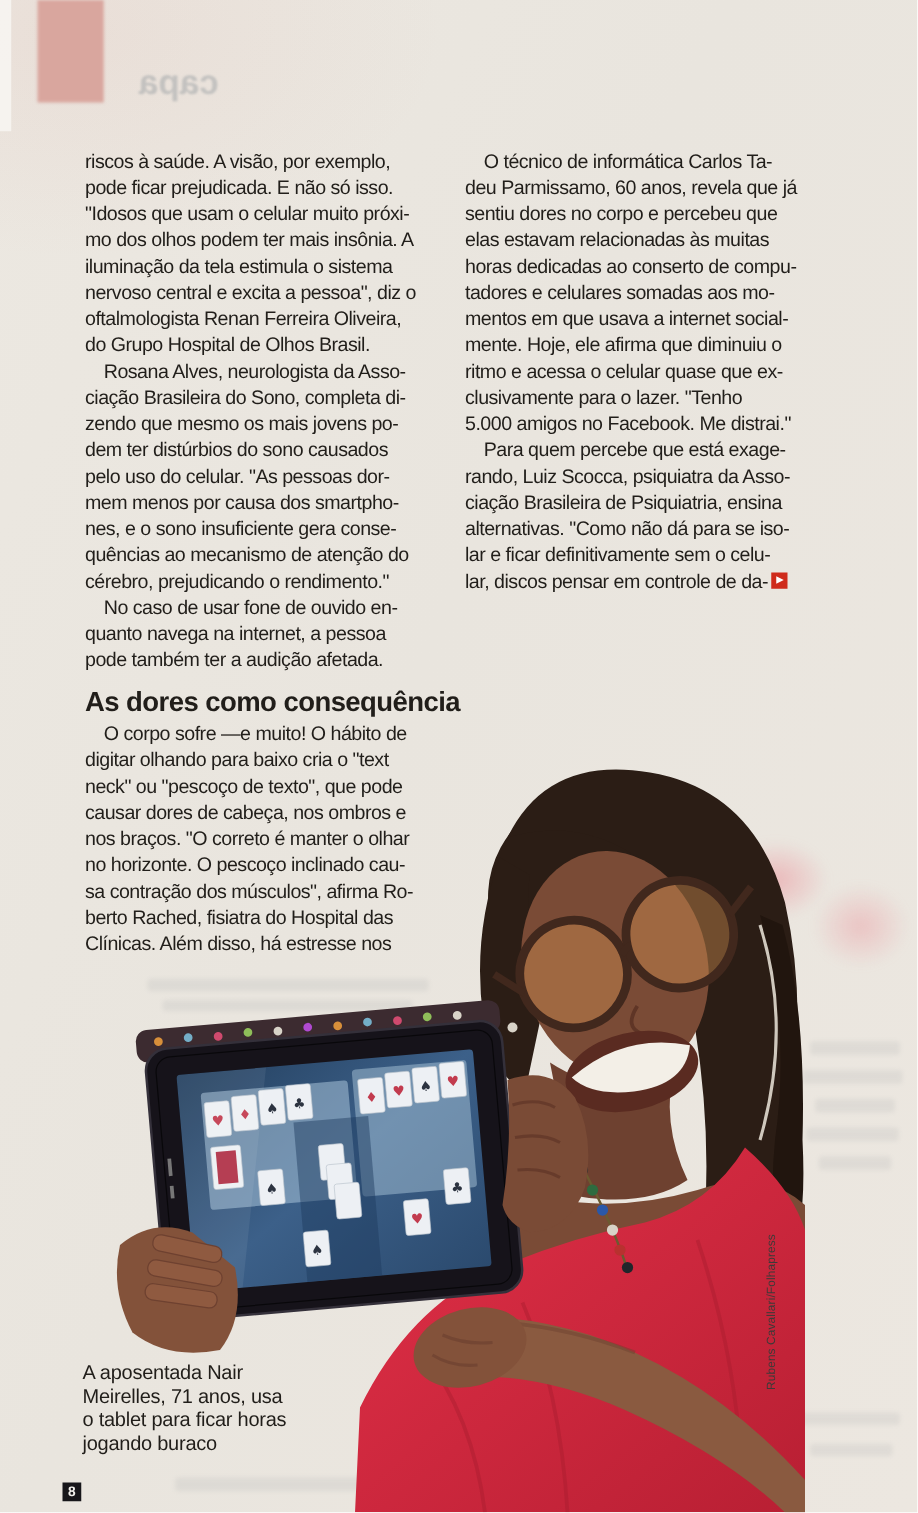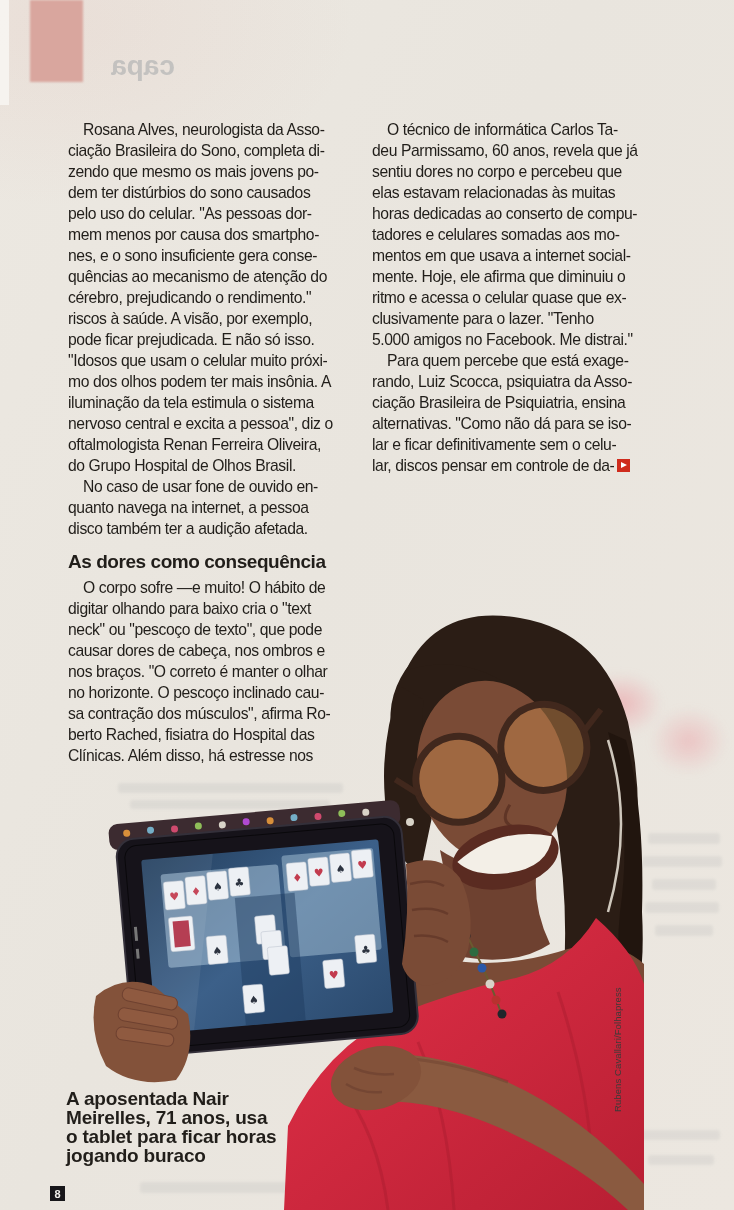--- a/index.html
+++ b/index.html
@@ -24,26 +24,26 @@
       radial-gradient(ellipse 55px 48px at 72% 60%, rgba(235,140,150,.38), rgba(235,140,150,0) 70%);
     filter:blur(4px)
   }
   .smudge{position:absolute;background:#888d92;opacity:.12;filter:blur(1.6px);border-radius:3px}
 
   .col{position:absolute;top:119px;font-size:15.7px;line-height:21px;letter-spacing:-0.4px}
   .col p{margin:0;white-space:pre}
   .indent{text-indent:15px}
   .col-left{left:68px;width:300px}
   .col-right{left:372px;width:302px}
-  .subhead{font-size:19px;font-weight:bold;letter-spacing:-0.45px;margin:12px 0 5px;white-space:pre}
+  .subhead{font-size:22px;font-weight:bold;letter-spacing:-0.45px;margin:12px 0 5px;white-space:pre}
 
   .cont-arrow{display:inline-block;width:13px;height:13px;background:#cf2b1c;vertical-align:-1px;margin-left:3px;position:relative}
   .cont-arrow::after{content:"";position:absolute;left:4px;top:3px;border-left:6px solid #fff;border-top:3.5px solid transparent;border-bottom:3.5px solid transparent}
 
-  .photo-caption{position:absolute;left:66px;top:1089px;font-weight:bold;font-size:19px;line-height:19px;letter-spacing:-0.2px;white-space:pre}
+  .photo-caption{position:absolute;left:66px;top:1089px;font-weight:normal;font-size:16px;line-height:19px;letter-spacing:-0.2px;white-space:pre}
   .photo-credit{
     position:absolute;left:612px;top:980px;height:132px;
     writing-mode:vertical-rl;transform:rotate(180deg);
     font-size:9.5px;color:#3c3a38;letter-spacing:.1px;white-space:nowrap
   }
   .pagenum{
     position:absolute;left:50px;top:1186px;width:15px;height:15px;background:#17161a;
     color:#f2f0ec;font-size:11px;font-weight:bold;display:flex;align-items:center;justify-content:center
   }
   .figure{position:absolute;left:88px;top:612px;width:562px;height:598px}
@@ -62,40 +62,40 @@
   <div class="smudge" style="left:648px;top:833px;width:72px;height:11px"></div>
   <div class="smudge" style="left:642px;top:856px;width:80px;height:11px"></div>
   <div class="smudge" style="left:652px;top:879px;width:64px;height:11px"></div>
   <div class="smudge" style="left:645px;top:902px;width:74px;height:11px"></div>
   <div class="smudge" style="left:655px;top:925px;width:58px;height:11px"></div>
   <div class="smudge" style="left:640px;top:1130px;width:80px;height:10px"></div>
   <div class="smudge" style="left:648px;top:1155px;width:66px;height:10px"></div>
   <div class="smudge" style="left:140px;top:1182px;width:280px;height:11px"></div>
 
   <div class="col col-left">
+    <p class="para">riscos à saúde. A visão, por exemplo,
+pode ficar prejudicada. E não só isso.
+"Idosos que usam o celular muito próxi-
+mo dos olhos podem ter mais insônia. A
+iluminação da tela estimula o sistema
+nervoso central e excita a pessoa", diz o
+oftalmologista Renan Ferreira Oliveira,
+do Grupo Hospital de Olhos Brasil.</p>
     <p class="para indent">Rosana Alves, neurologista da Asso-
 ciação Brasileira do Sono, completa di-
 zendo que mesmo os mais jovens po-
 dem ter distúrbios do sono causados
 pelo uso do celular. "As pessoas dor-
 mem menos por causa dos smartpho-
 nes, e o sono insuficiente gera conse-
 quências ao mecanismo de atenção do
 cérebro, prejudicando o rendimento."</p>
-    <p class="para">riscos à saúde. A visão, por exemplo,
-pode ficar prejudicada. E não só isso.
-"Idosos que usam o celular muito próxi-
-mo dos olhos podem ter mais insônia. A
-iluminação da tela estimula o sistema
-nervoso central e excita a pessoa", diz o
-oftalmologista Renan Ferreira Oliveira,
-do Grupo Hospital de Olhos Brasil.</p>
     <p class="para indent">No caso de usar fone de ouvido en-
 quanto navega na internet, a pessoa
-disco também ter a audição afetada.</p>
+pode também ter a audição afetada.</p>
     <h2 class="subhead">As dores como consequência</h2>
     <p class="para indent">O corpo sofre —e muito! O hábito de
 digitar olhando para baixo cria o "text
 neck" ou "pescoço de texto", que pode
 causar dores de cabeça, nos ombros e
 nos braços. "O correto é manter o olhar
 no horizonte. O pescoço inclinado cau-
 sa contração dos músculos", afirma Ro-
 berto Rached, fisiatra do Hospital das
 Clínicas. Além disso, há estresse nos</p>

